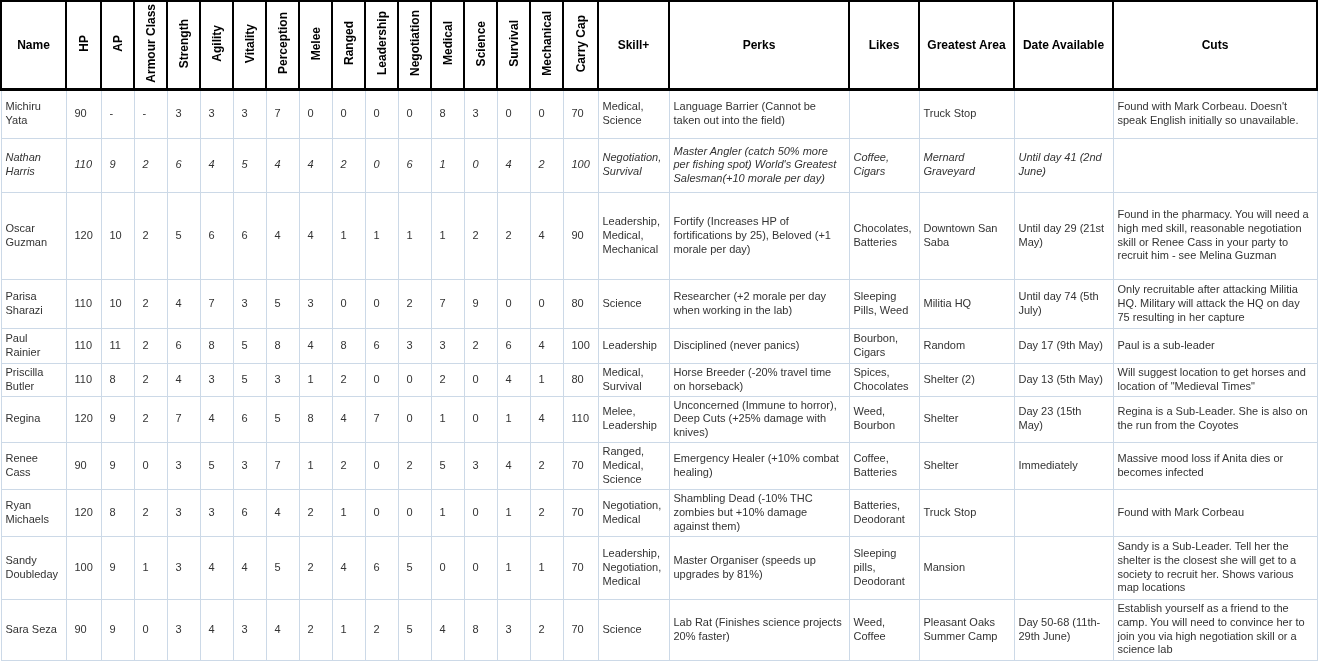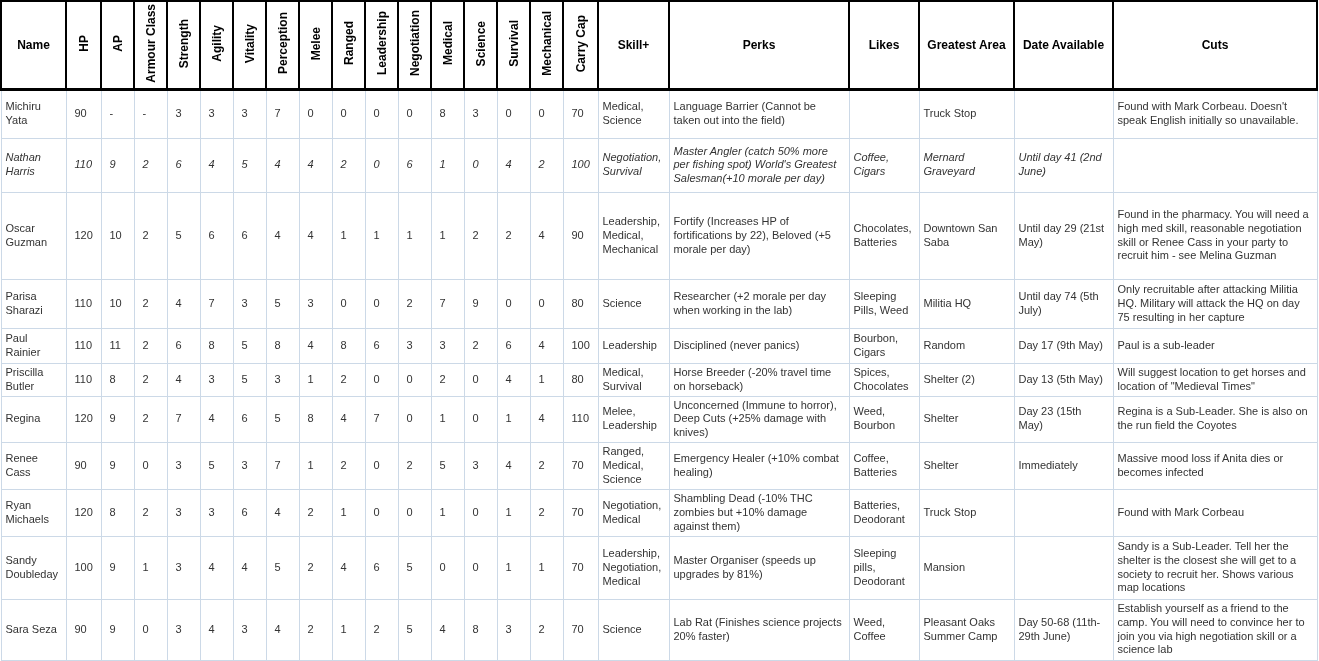--- a/index.html
+++ b/index.html
@@ -147,21 +147,21 @@
           <td class="num">4</td>
           <td class="num">1</td>
           <td class="num">1</td>
           <td class="num">1</td>
           <td class="num">1</td>
           <td class="num">2</td>
           <td class="num">2</td>
           <td class="num">4</td>
           <td class="num">90</td>
           <td>Leadership, Medical, Mechanical</td>
-          <td>Fortify (Increases HP of fortifications by 22), Beloved (+5 morale per day)</td>
+          <td>Fortify (Increases HP of fortifications by 25), Beloved (+1 morale per day)</td>
           <td>Chocolates, Batteries</td>
           <td>Downtown San Saba</td>
           <td>Until day 29 (21st May)</td>
           <td>Found in the pharmacy. You will need a high med skill, reasonable negotiation skill or Renee Cass in your party to recruit him - see Melina Guzman</td>
         </tr>
         <tr style="height: 49px;">
           <td>Parisa Sharazi</td>
           <td class="num">110</td>
           <td class="num">10</td>
           <td class="num">2</td>
@@ -251,21 +251,21 @@
           <td class="num">1</td>
           <td class="num">0</td>
           <td class="num">1</td>
           <td class="num">4</td>
           <td class="num">110</td>
           <td>Melee, Leadership</td>
           <td>Unconcerned (Immune to horror), Deep Cuts (+25% damage with knives)</td>
           <td>Weed, Bourbon</td>
           <td>Shelter</td>
           <td>Day 23 (15th May)</td>
-          <td>Regina is a Sub-Leader. She is also on the run field the Coyotes</td>
+          <td>Regina is a Sub-Leader. She is also on the run from the Coyotes</td>
         </tr>
         <tr style="height: 47px;">
           <td>Renee Cass</td>
           <td class="num">90</td>
           <td class="num">9</td>
           <td class="num">0</td>
           <td class="num">3</td>
           <td class="num">5</td>
           <td class="num">3</td>
           <td class="num">7</td>

